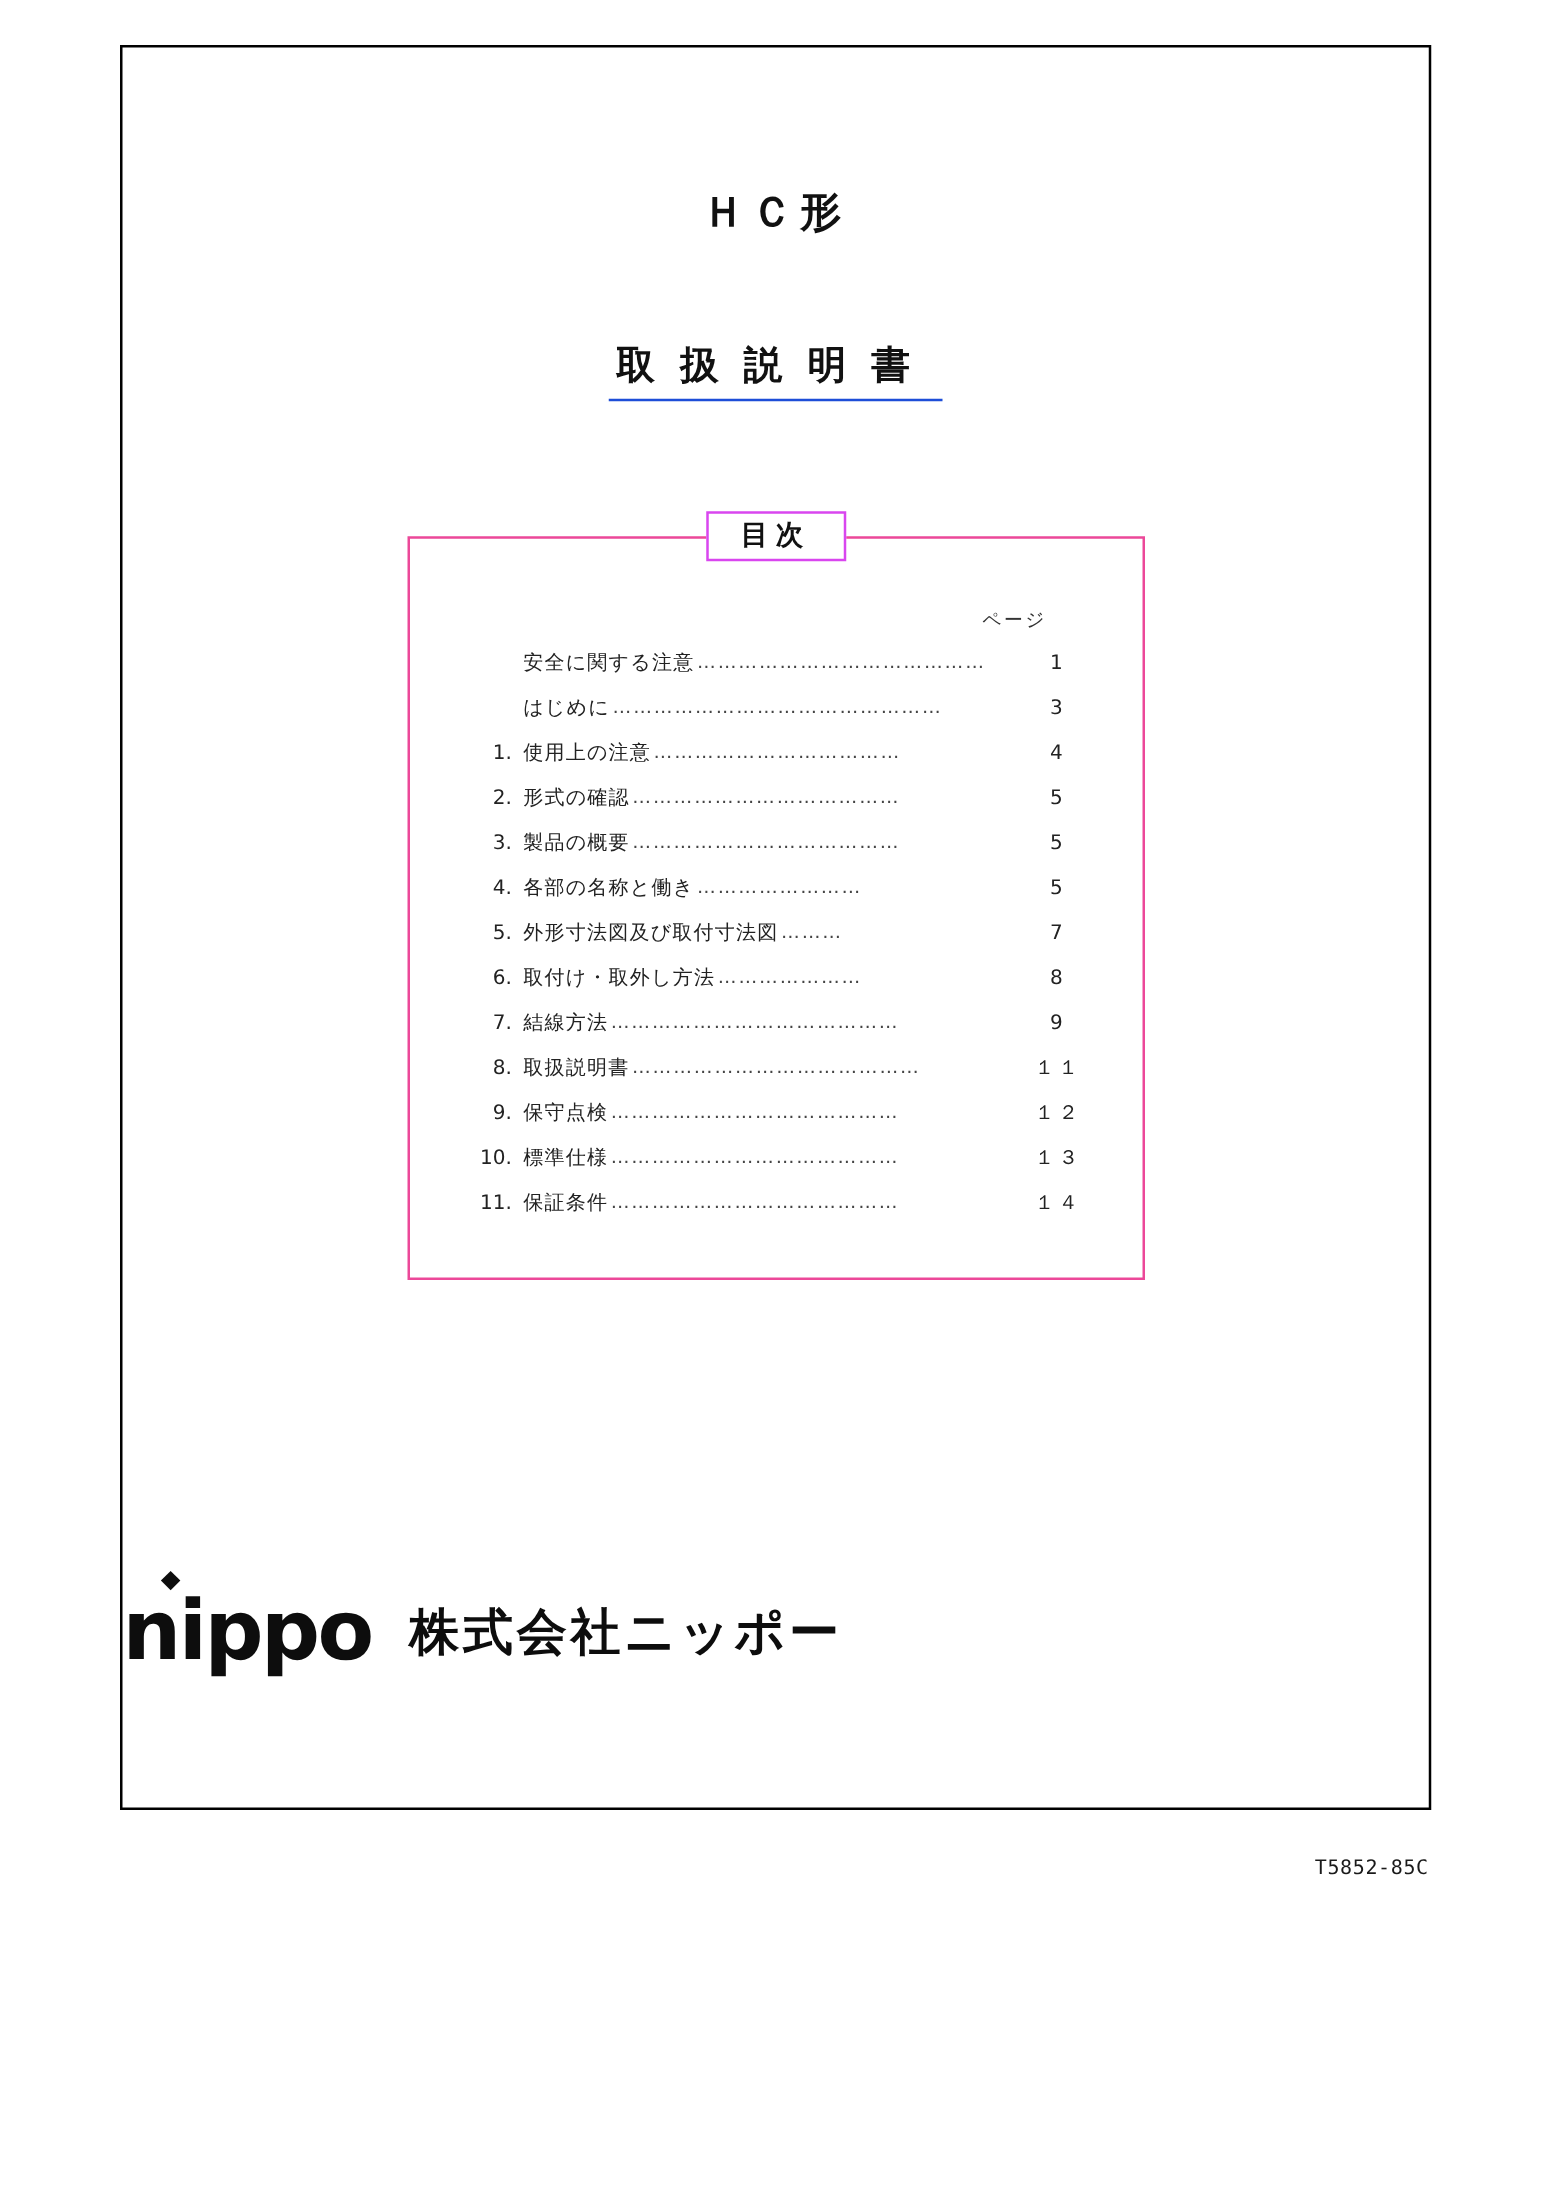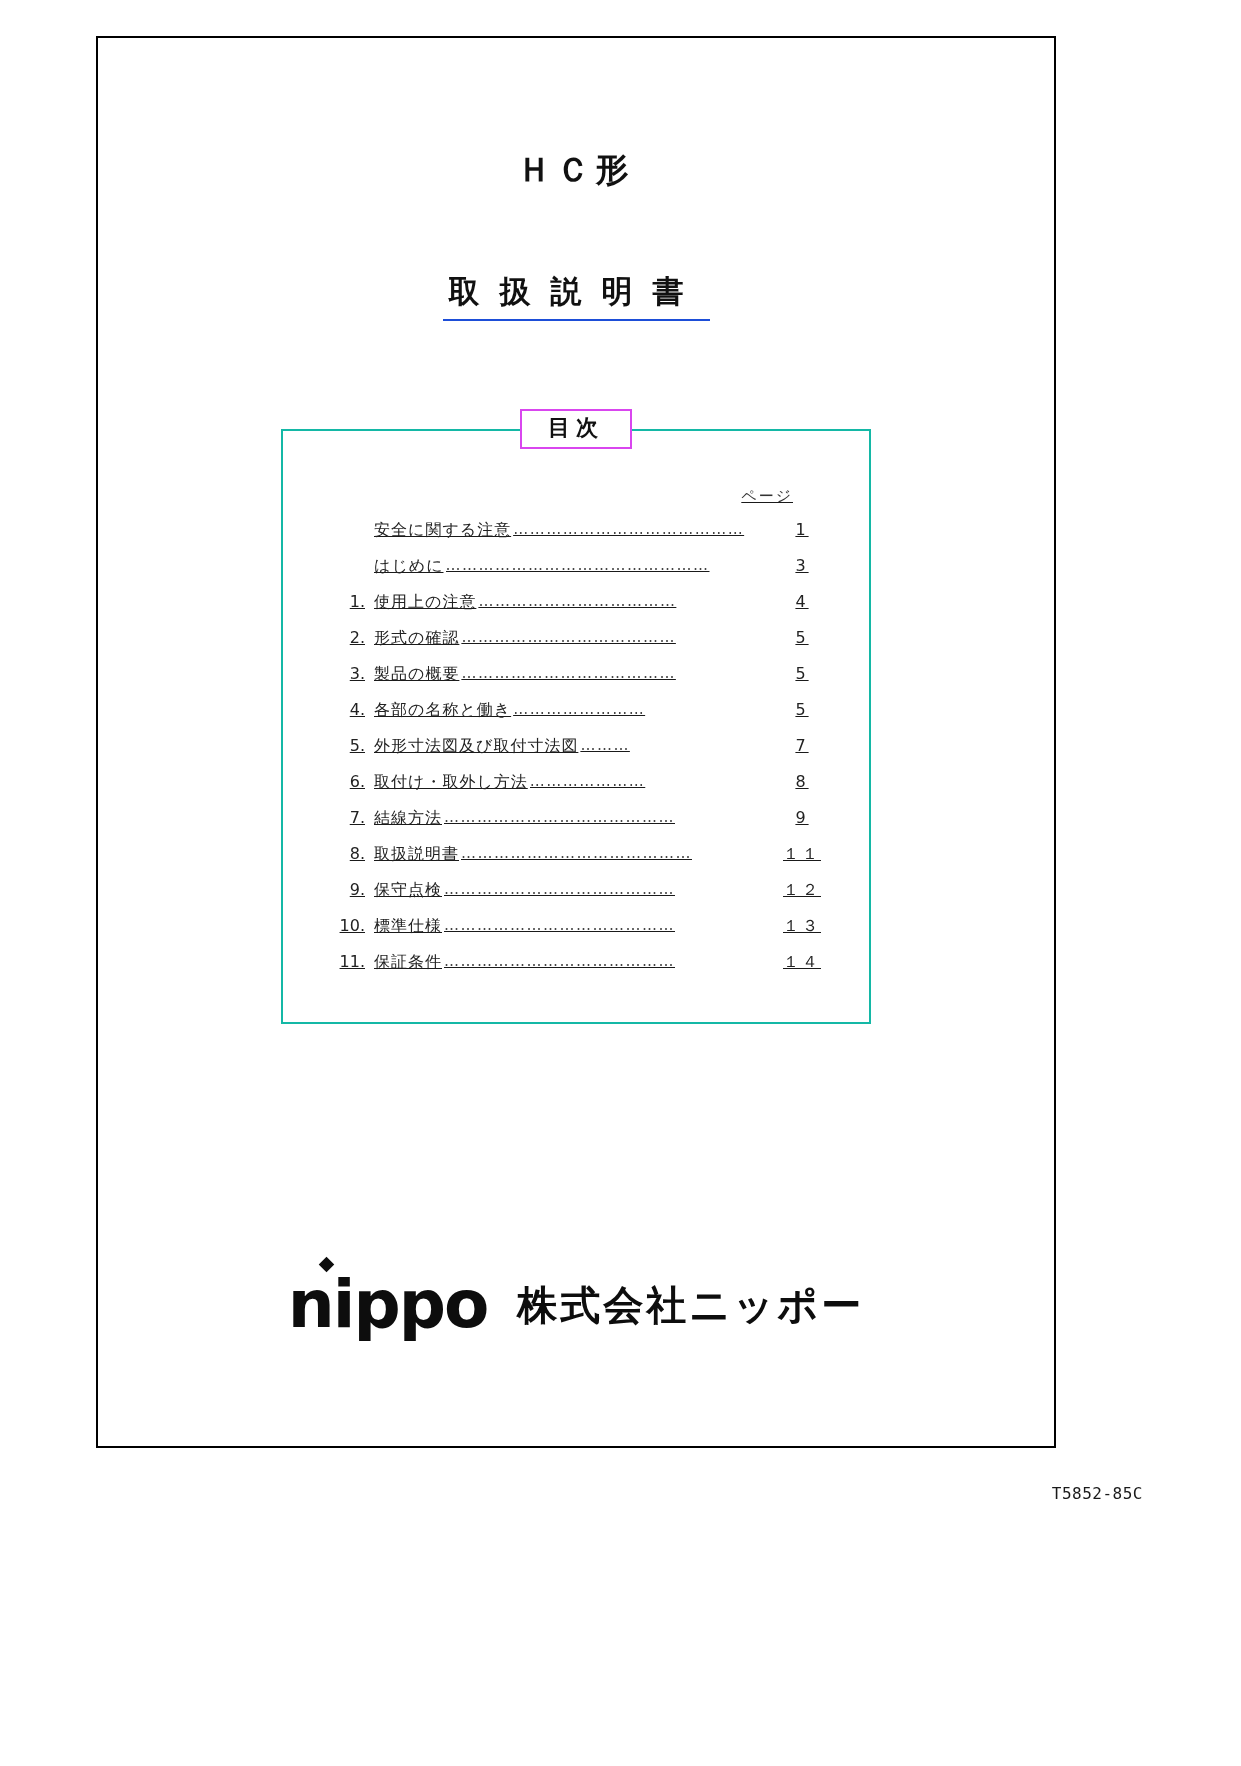--- a/index.html
+++ b/index.html
@@ -13,21 +13,21 @@
     font-family: "Liberation Serif", "DejaVu Serif", serif;
     color: #1a1a1a;
     position: relative;
     overflow: hidden;
   }
 
   .page {
     position: absolute;
     left: 96px;
     top: 36px;
-    width: 960px;
+    width: 1049px;
     height: 1412px;
     border: 2px solid #000;
     box-sizing: border-box;
     background: #fff;
   }
 
   
   .title-block {
     margin-top: 110px;
     text-align: center;
@@ -63,25 +63,24 @@
     color: #111;
   }
 
   
   .toc-outer {
     position: relative;
     margin: 108px auto 0 auto;
     width: 590px;
   }
   .toc-box {
-    border: 2px solid #14b8a6;
+    border: 2px solid #ec4899;
     box-sizing: border-box;
     padding: 56px 44px 34px 44px;
     min-height: 540px;
-    text-decoration: underline;
   }
   .toc-title {
     position: absolute;
     top: -20px;
     left: 50%;
     transform: translateX(-50%);
     background: #fff;
     border: 2px solid #d946ef;
     padding: 2px 26px 4px 26px;
     font-family: "DejaVu Sans", sans-serif;
@@ -140,21 +139,20 @@
     padding-left: 9px;
   }
 
   
   .brand-row {
     position: absolute;
     left: 0;
     right: 0;
     bottom: 108px;
     display: flex;
-    justify-content: center;
     align-items: center;
   }
   .logo {
     position: relative;
     font-family: "DejaVu Sans", sans-serif;
     font-weight: bold;
     font-size: 66px;
     letter-spacing: -2px;
     color: #0d0d0d;
     line-height: 1;

